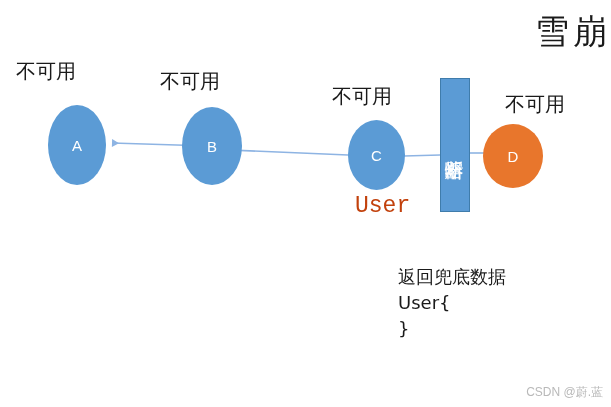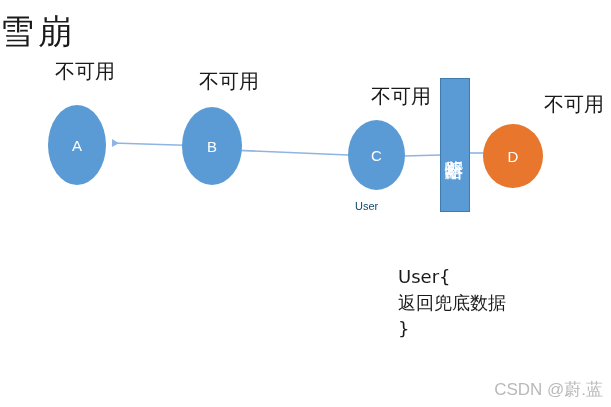--- a/index.html
+++ b/index.html
@@ -17,21 +17,21 @@
     background: #ffffff;
     overflow: hidden;
   }
   .abs { position: absolute; }
 
   
   #title {
     left: 0;
     top: 8px;
     width: 611px;
-    text-align: left;
+    text-align: right;
     font-family: "DejaVu Serif", "Liberation Serif", serif;
     font-size: 34px;
     line-height: 46px;
     color: #1a1a1a;
     letter-spacing: 4px;
     white-space: nowrap;
   }
 
   
   #edges {
@@ -54,27 +54,26 @@
   .node-blue { background: #5b9bd5; }
   .node-orange { background: #e8762c; }
 
   
   .cn-label {
     font-family: "DejaVu Sans", "Liberation Sans", sans-serif;
     font-size: 20px;
     line-height: 25px;
     color: #1a1a1a;
     white-space: nowrap;
-    margin-left: 39px;
   }
   .node-sub {
-    font-family: Liberation Sans, sans-serif;
-    font-size: 11px;
+    font-family: Liberation Mono, monospace;
+    font-size: 23px;
     line-height: 20px;
-    color: #0c4a6e;
+    color: #c2410c;
     white-space: nowrap;
   }
 
   
   #breaker {
     left: 440px;
     top: 78px;
     width: 30px;
     height: 134px;
     background: #5b9bd5;
@@ -108,21 +107,21 @@
     color: #1a1a1a;
     white-space: pre;
   }
   #fallback .indent1 { padding-left: 14px; }
 
   
   #watermark {
     right: 8px;
     bottom: 6px;
     font-family: "Liberation Sans", sans-serif;
-    font-size: 17px;
+    font-size: 12px;
     color: #b9b9b9;
     white-space: nowrap;
   }
 </style>
 </head>
 <body>
 
 <div id="canvas">
 
   <div class="abs" id="title">雪崩</div>
@@ -170,20 +169,20 @@
     <span id="breaker-label">熔断器</span>
   </div>
 
   <div class="abs cn-label" style="left:505px; top:92px;">不可用</div>
 
   <div class="abs node node-orange" style="left:483px; top:124px; width:60px; height:64px;">
     <span>D</span>
   </div>
 
   <div class="abs" id="fallback">
+    <div class="line">返回兜底数据</div>
     <div class="line">User{</div>
-    <div class="line">返回兜底数据</div>
     <div class="line">}</div>
   </div>
 
   <div class="abs" id="watermark">CSDN @蔚.蓝</div>
 
 </div>
 
 </body></html>

